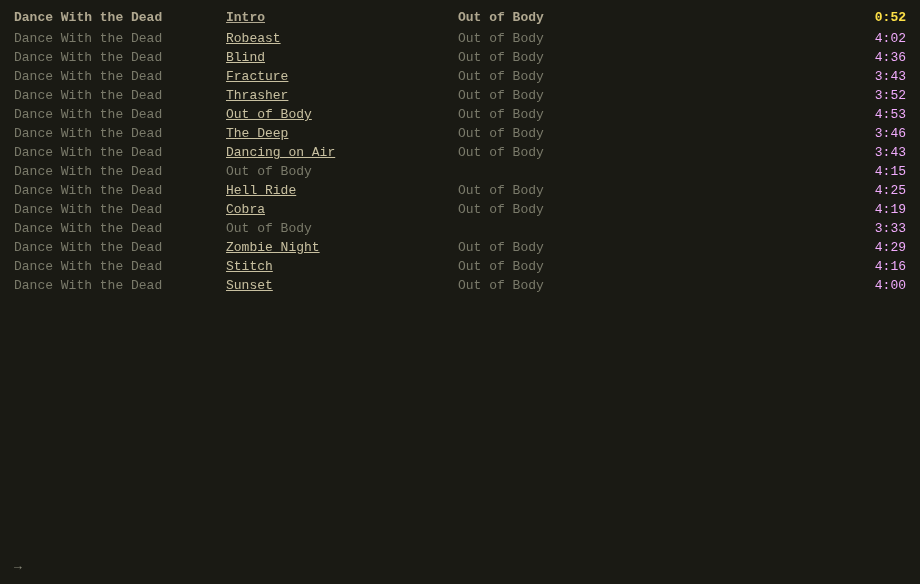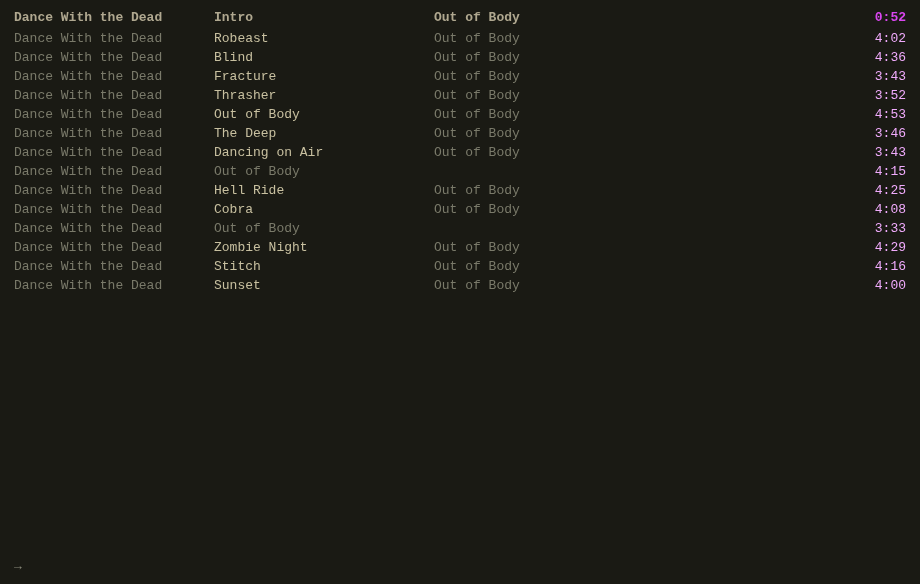--- a/index.html
+++ b/index.html
@@ -21,20 +21,21 @@
 
     .track-list {
       padding: 8px 0;
     }
 
     .track-row {
       display: flex;
       align-items: center;
       padding: 1px 14px;
       height: 19px;
+      gap: 12px;
     }
 
     .track-row.header {
       color: #b0a890;
       font-weight: bold;
       margin-bottom: 2px;
     }
 
     .col-artist {
       width: 200px;
@@ -47,20 +48,21 @@
     .track-row.header .col-artist {
       color: #b0a890;
     }
 
     .col-title {
       width: 220px;
       flex-shrink: 0;
       color: #c8c0a0;
       white-space: nowrap;
       overflow: hidden;
+      text-decoration: underline;
     }
 
     .track-row.header .col-title {
       color: #b0a890;
     }
 
     .col-album {
       flex: 1;
       color: #7a7a6a;
       white-space: nowrap;
@@ -72,21 +74,21 @@
     }
 
     .col-duration {
       width: 60px;
       text-align: right;
       flex-shrink: 0;
       color: #f0abfc;
     }
 
     .track-row.header .col-duration {
-      color: #d946ef;
+      color: #fde047;
     }
 
     .bottom-arrow {
       position: absolute;
       bottom: 10px;
       left: 14px;
       color: #8a8a7a;
       font-size: 13px;
     }
   </style>
@@ -150,21 +152,21 @@
     <div class="track-row">
       <div class="col-artist">Dance With the Dead</div>
       <div class="col-title">Hell Ride</div>
       <div class="col-album">Out of Body</div>
       <div class="col-duration">4:25</div>
     </div>
     <div class="track-row">
       <div class="col-artist">Dance With the Dead</div>
       <div class="col-title">Cobra</div>
       <div class="col-album">Out of Body</div>
-      <div class="col-duration">4:08</div>
+      <div class="col-duration">4:19</div>
     </div>
     <div class="track-row">
       <div class="col-artist">Dance With the Dead</div>
       <div class="col-album">Out of Body</div>
       <div class="col-duration">3:33</div>
     </div>
     <div class="track-row">
       <div class="col-artist">Dance With the Dead</div>
       <div class="col-title">Zombie Night</div>
       <div class="col-album">Out of Body</div>

